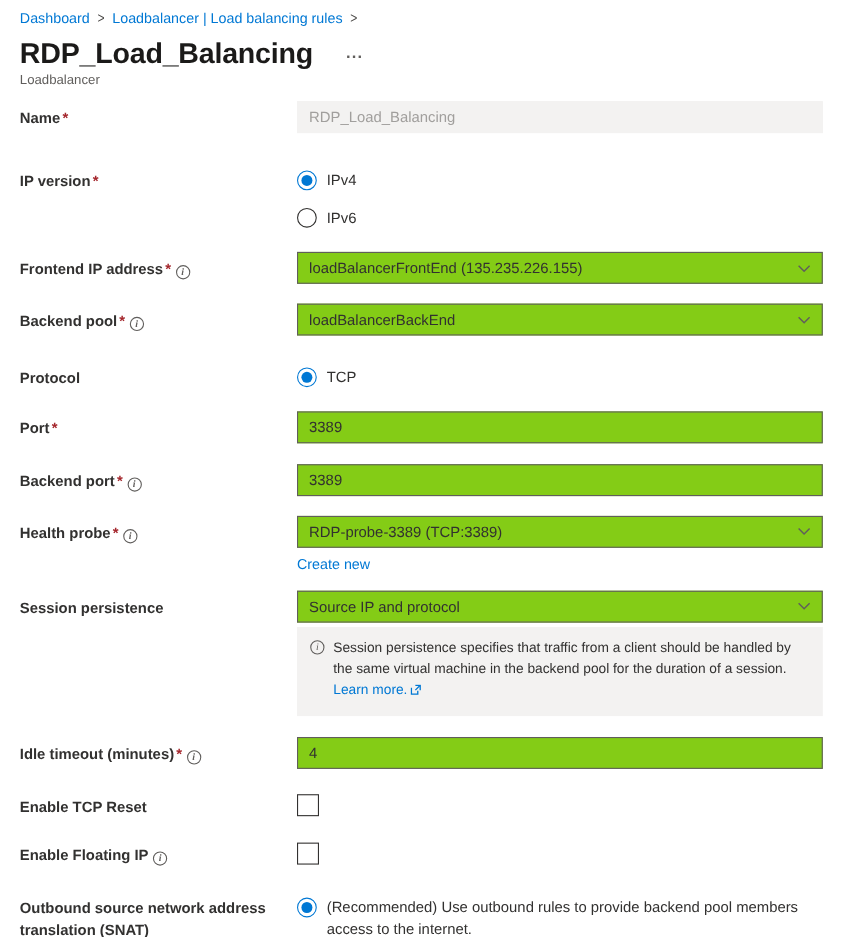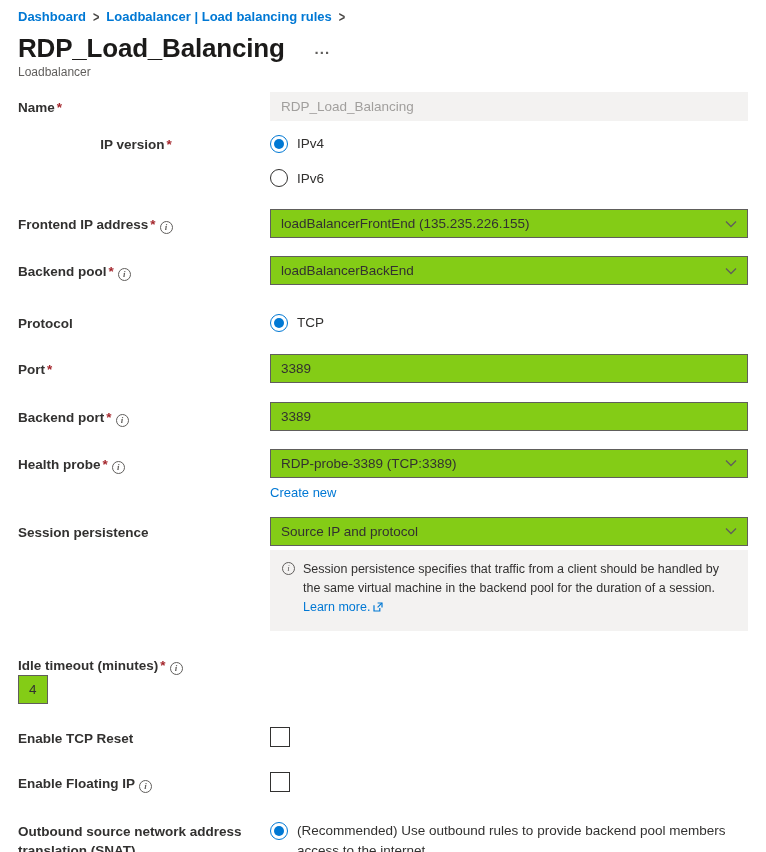--- a/index.html
+++ b/index.html
@@ -4,21 +4,21 @@
 <style>
   * { margin:0; padding:0; box-sizing:border-box; }
   html,body { width:766px; height:852px; overflow:hidden; }
   body {
     font-family:"Liberation Sans", sans-serif;
     background:#ffffff; color:#323130; font-size:14px;
   }
   .page { padding:0 18px; }
 
   
-  .breadcrumb { padding-top:9px; font-size:13px; display:flex; align-items:center; gap:7px;font-weight:bold; }
+  .breadcrumb { padding-top:9px; font-size:13px; display:flex; align-items:center; gap:7px; }
   .breadcrumb a { color:#0078d4; text-decoration:none; cursor:pointer; }
   .crumb-sep { color:#484644; font-size:11px; transform:scaleY(1.25); }
 
   
   .title-row { margin-top:9px; display:flex; align-items:center; gap:28px; }
   .page-title { font-size:26px; font-weight:700; color:#1b1a19; letter-spacing:-0.2px; }
   .more-btn { color:#605e5c; font-size:15px; font-weight:700; letter-spacing:1px; cursor:pointer; line-height:1; padding:4px 2px; }
   .subtitle { font-size:12px; color:#605e5c; margin-top:1px; }
 
   
@@ -72,29 +72,29 @@
   
   .infobox {
     margin-top:4px; background:#f3f2f1; padding:10px 12px 12px 12px;
     display:flex; gap:8px; font-size:12.5px; line-height:1.55; color:#323130;
   }
   .infobox .info-icon { margin:2px 0 0 0; flex:none; }
   .ext-icon { display:inline-block; vertical-align:-1px; margin-left:3px; }
 
   
   .row-name          { margin-top:12px; }
-  .row-ip-version    { margin-top:13px;text-align:center; }
+  .row-ip-version    { margin-top:33px; }
   .row-frontend-ip   { margin-top:21px; }
   .row-backend-pool  { margin-top:18px; }
   .row-protocol      { margin-top:28px; }
   .row-port          { margin-top:20px; }
   .row-backend-port  { margin-top:19px; }
   .row-health-probe  { margin-top:18px; }
   .row-session       { margin-top:17px; }
-  .row-idle          { margin-top:19px;flex-direction:column; }
+  .row-idle          { margin-top:19px; }
   .row-tcp-reset     { margin-top:23px; }
   .row-floating-ip   { margin-top:23px; }
   .row-snat          { margin-top:27px; }
   .lbl-radio  { padding-top:1px; }
   .lbl-check  { padding-top:2px; }
   .snat-option { display:flex; gap:9px; align-items:flex-start; }
   .snat-option .radio { margin-top:1px; }
   .snat-text { font-size:13.5px; line-height:1.5; max-width:478px; }
 </style>
 </head>

